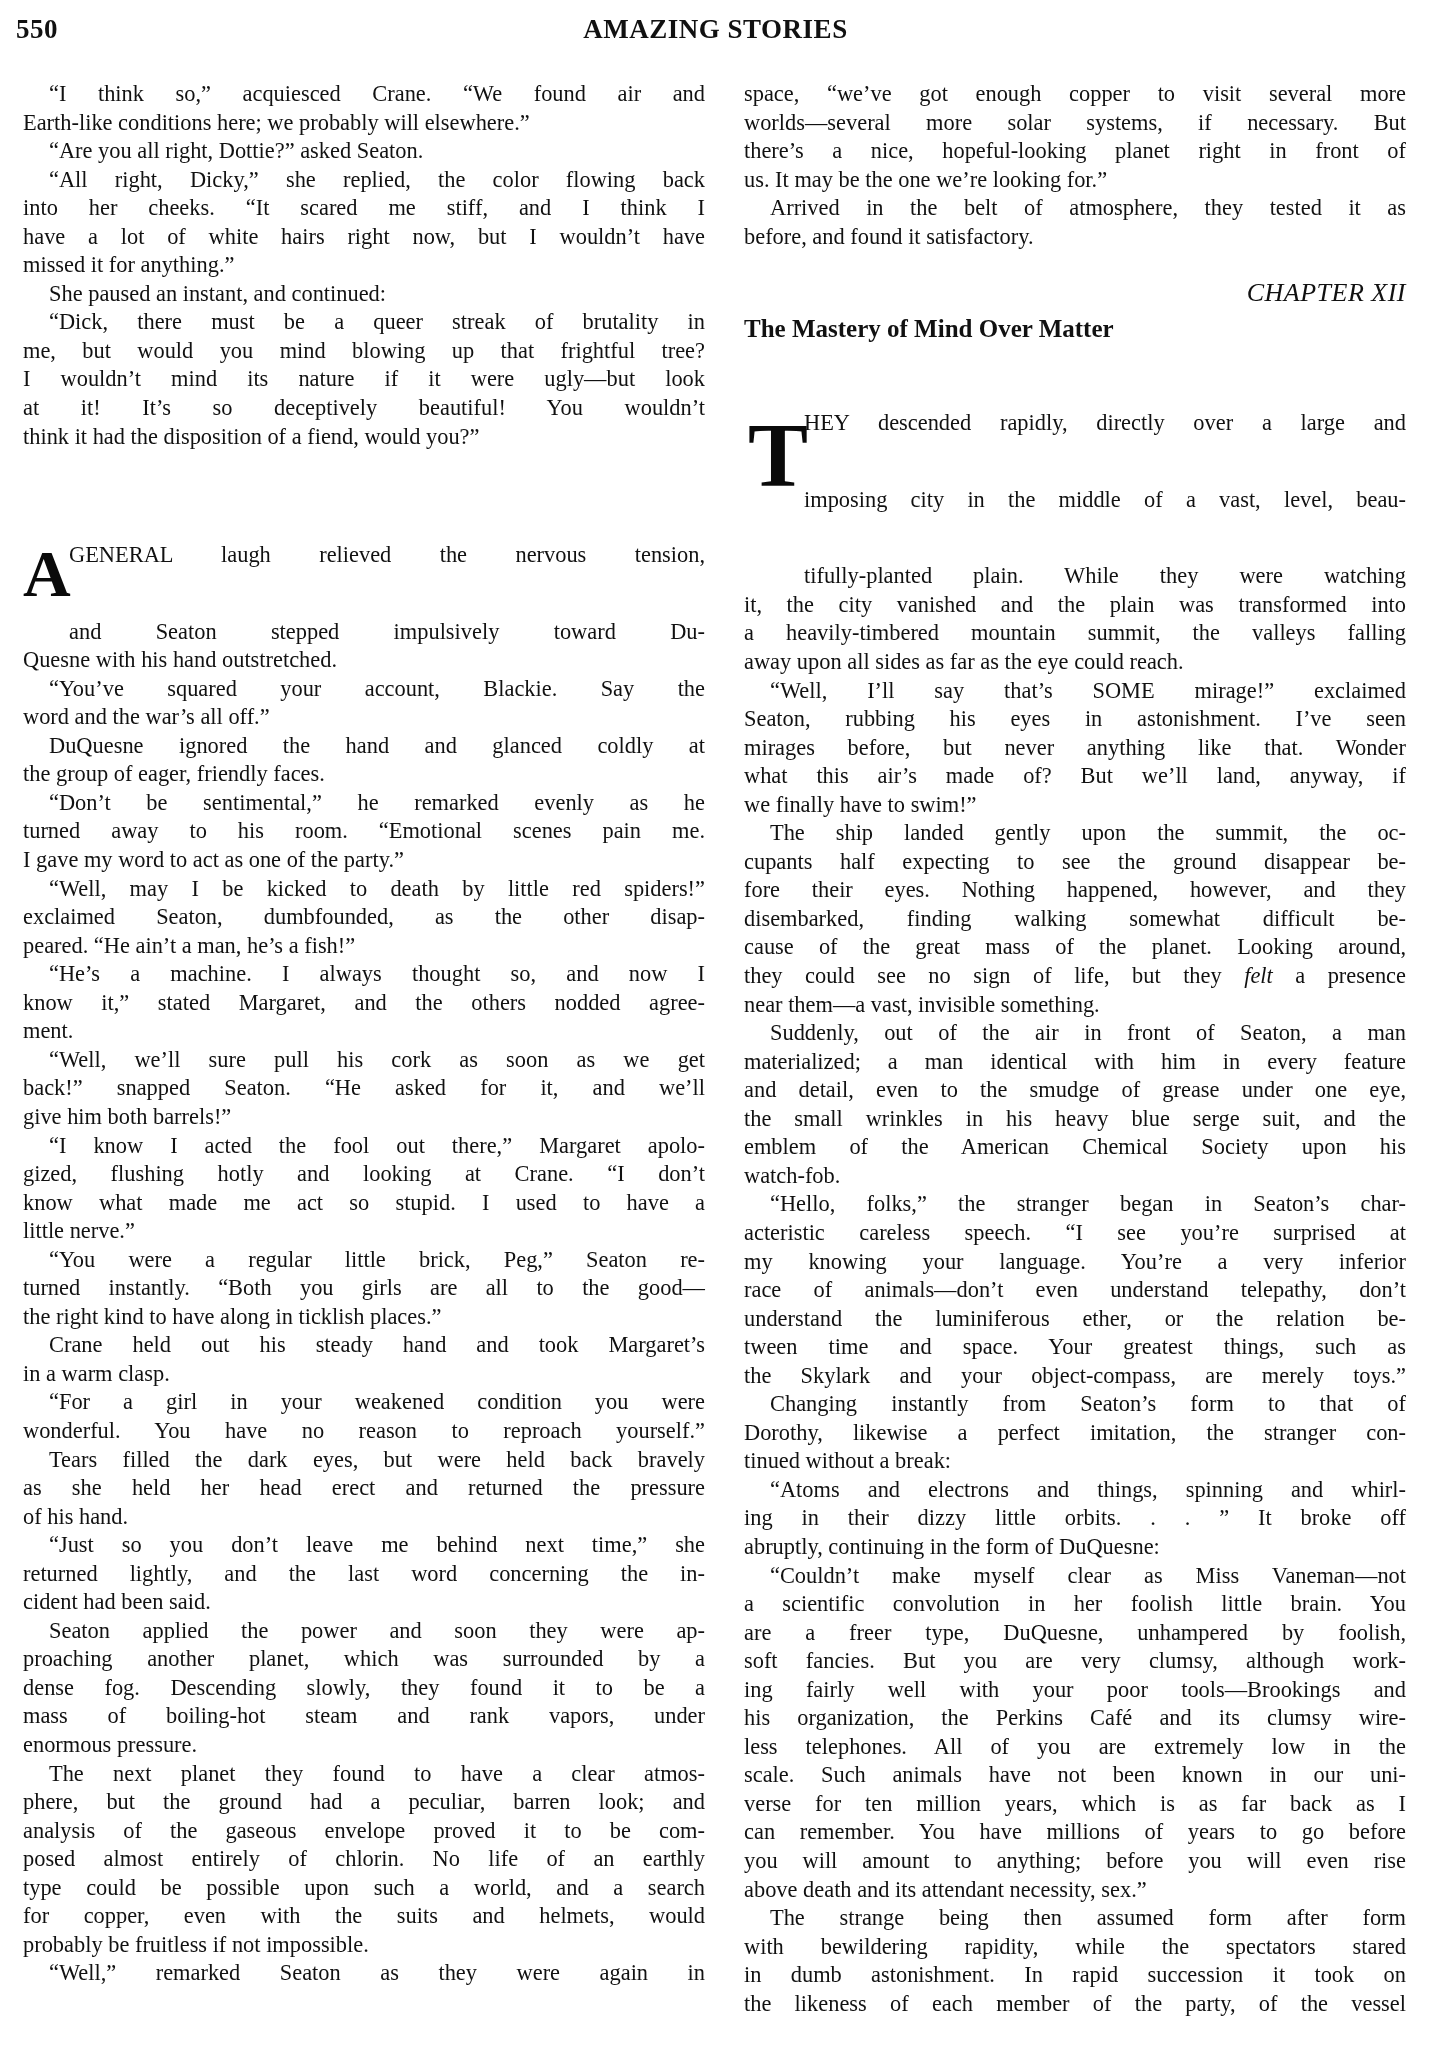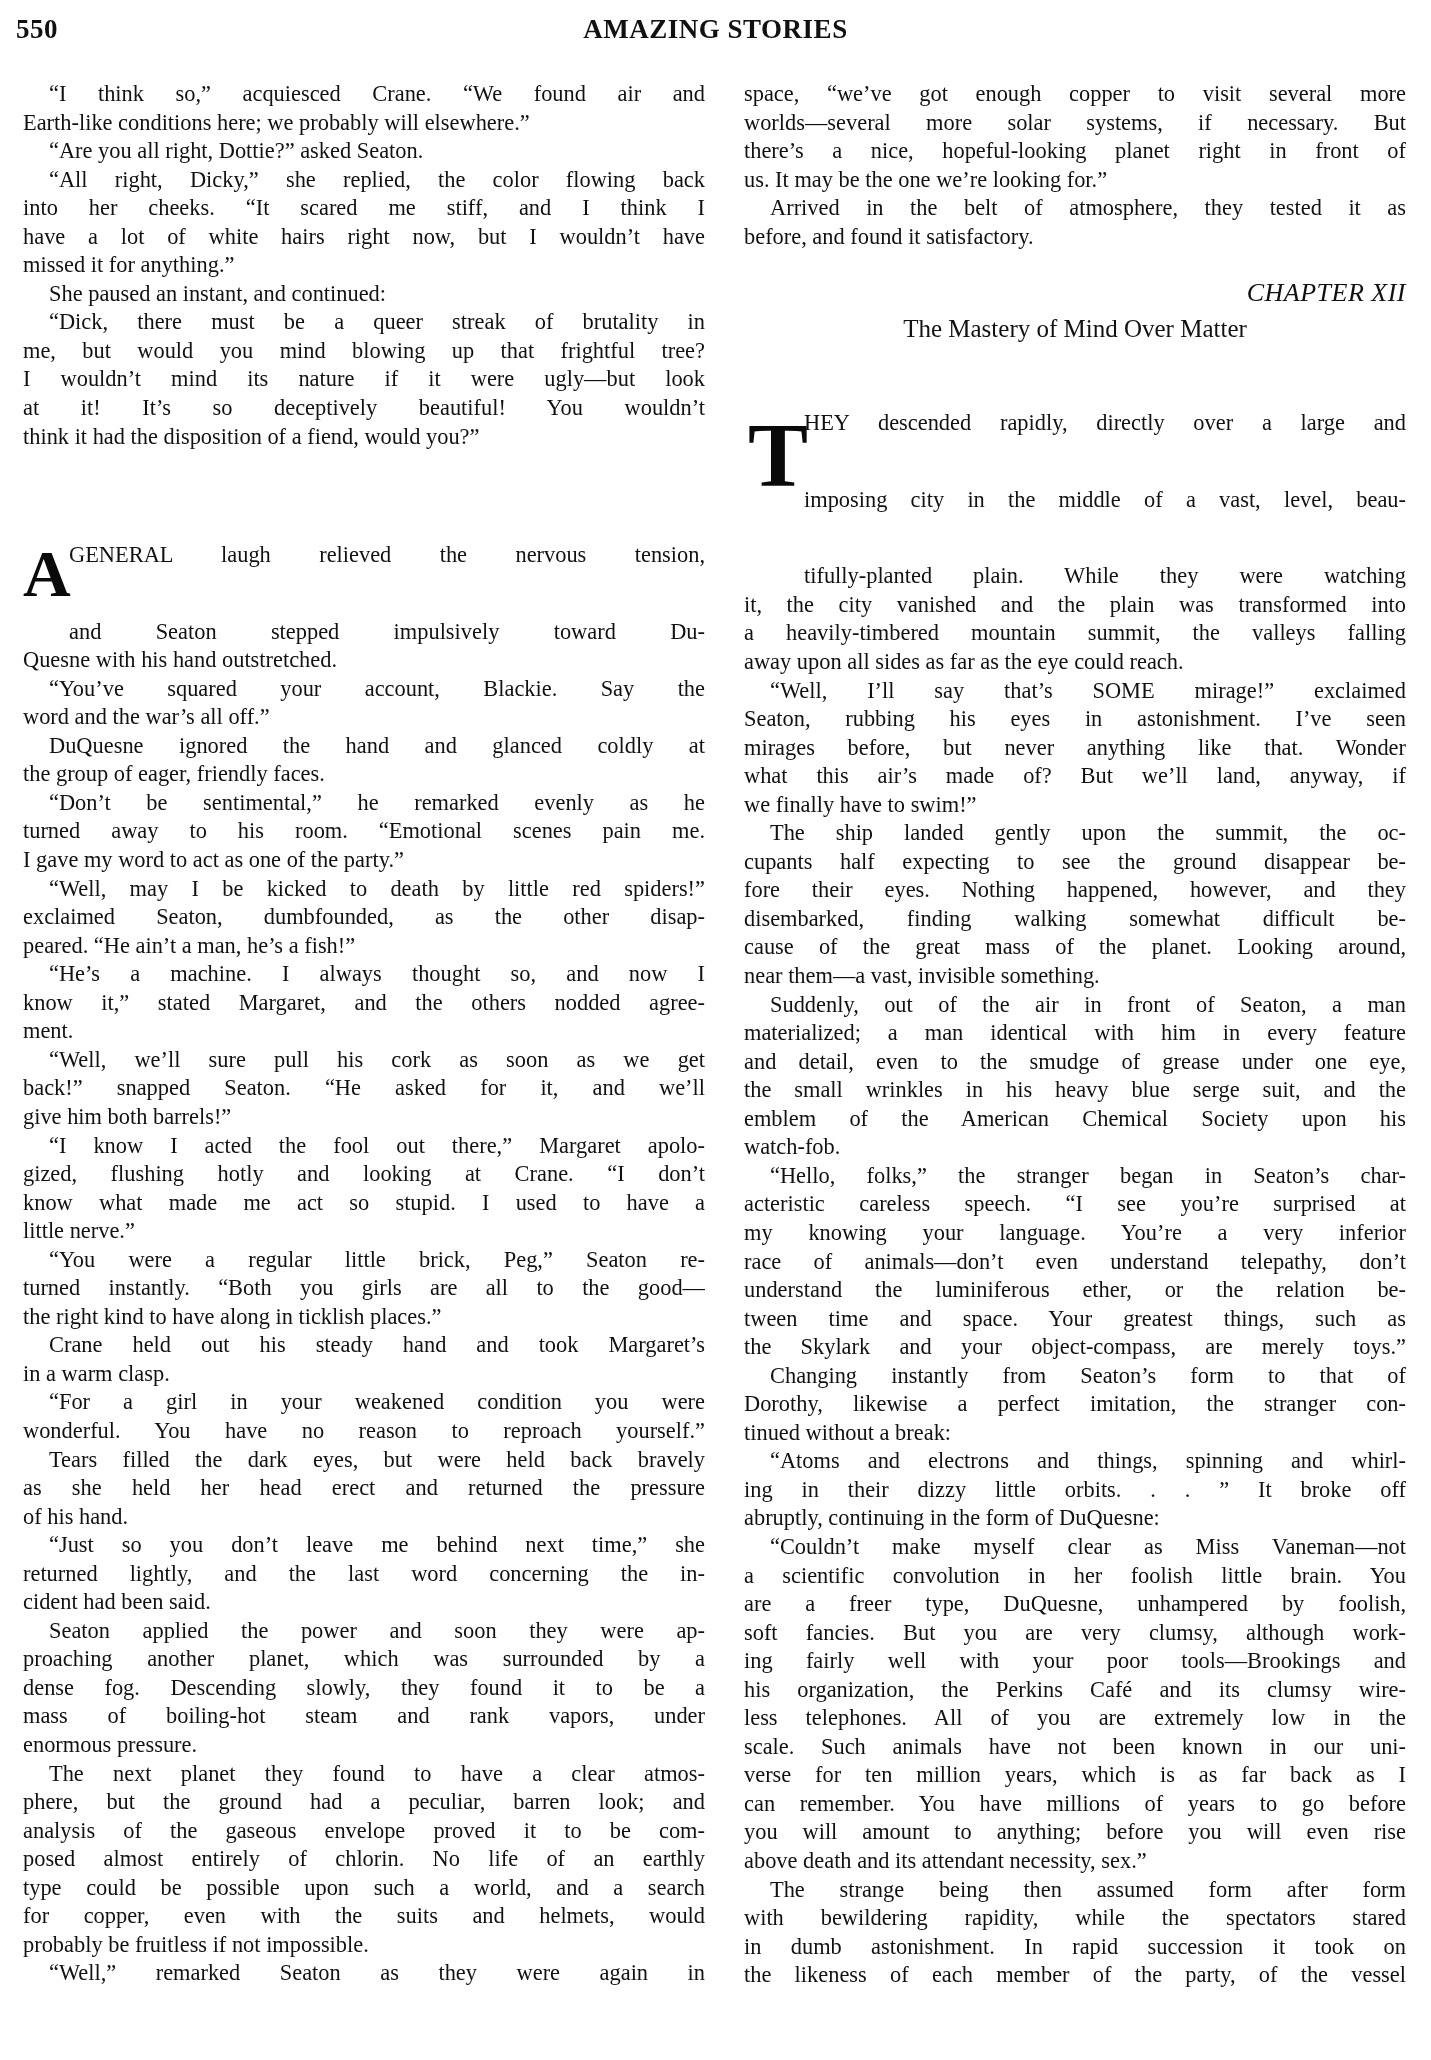--- a/index.html
+++ b/index.html
@@ -28,21 +28,21 @@
     position: absolute; left: 0; top: 2px; font-weight: bold; line-height: 1; color: #0a0a0a;
   }
   .dc-a { font-size: 66px; top: 0px; }
   .dc-t { font-size: 90px; top: 2px; left: 4px; }
   .dc-line-a { padding-left: 46px; margin-top: 48px; }
   .dc-line-t { padding-left: 60px; margin-top: 48px; }
   .chapter {
     display: block; text-align: right; font-size: 26px; height: 36px; line-height: 36px; letter-spacing: 0.5px; font-style: italic;
   }
   .chapter-sub {
-    display: block; text-align: center; font-size: 25px; font-weight: normal; height: 36px; line-height: 36px;
+    display: block; font-size: 25px; font-weight: bold; height: 36px; line-height: 36px;
     font-family: "Liberation Serif", "DejaVu Serif", serif;
   }
   em { font-style: italic; }
 </style>
 </head>
 <body>
 
 <div class="header">
   <span class="page-num">550</span>
   <span class="running-title">AMAZING STORIES</span>
@@ -151,20 +151,21 @@
       <span class="line indent">“Well, I’ll say that’s SOME mirage!” exclaimed</span>
       <span class="line">Seaton, rubbing his eyes in astonishment.  I’ve seen</span>
       <span class="line">mirages before, but never anything like that.  Wonder</span>
       <span class="line">what this air’s made of?  But we’ll land, anyway, if</span>
       <span class="line last">we finally have to swim!”</span>
       <span class="line indent">The ship landed gently upon the summit, the oc-</span>
       <span class="line">cupants half expecting to see the ground disappear be-</span>
       <span class="line">fore their eyes.  Nothing happened, however, and they</span>
       <span class="line">disembarked, finding walking somewhat difficult be-</span>
       <span class="line">cause of the great mass of the planet.  Looking around,</span>
+      <span class="line">they could see no sign of life, but they <em>felt</em> a presence</span>
       <span class="line last">near them—a vast, invisible something.</span>
       <span class="line indent">Suddenly, out of the air in front of Seaton, a man</span>
       <span class="line">materialized; a man identical with him in every feature</span>
       <span class="line">and detail, even to the smudge of grease under one eye,</span>
       <span class="line">the small wrinkles in his heavy blue serge suit, and the</span>
       <span class="line">emblem of the American Chemical Society upon his</span>
       <span class="line last">watch-fob.</span>
       <span class="line indent">“Hello, folks,” the stranger began in Seaton’s char-</span>
       <span class="line">acteristic careless speech.  “I see you’re surprised at</span>
       <span class="line">my knowing your language.  You’re a very inferior</span>

